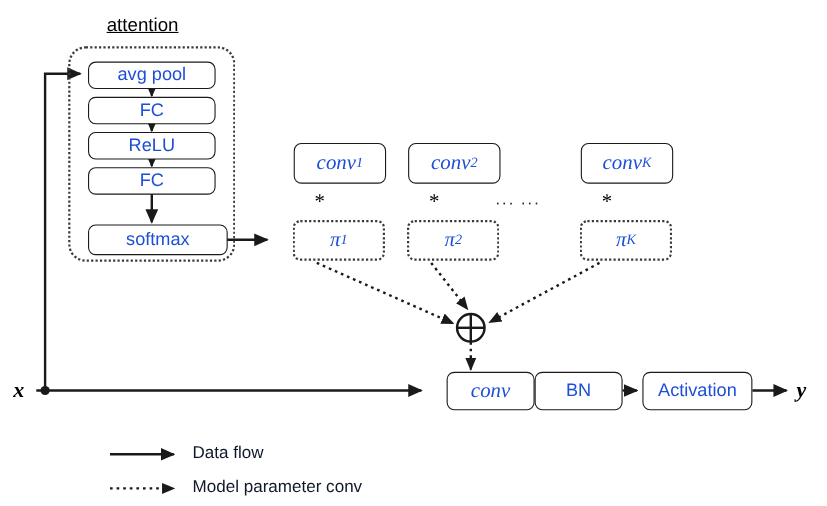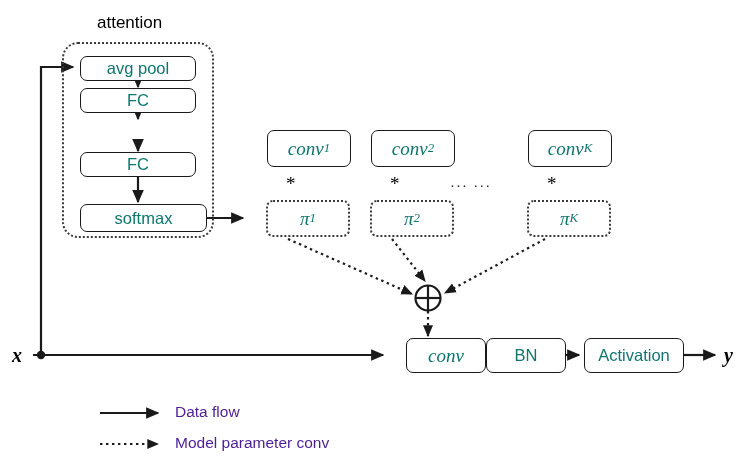--- a/index.html
+++ b/index.html
@@ -28,21 +28,21 @@
   
   .node {
     position: absolute;
     box-sizing: border-box;
     display: flex;
     align-items: center;
     justify-content: center;
     background: #ffffff;
     border: 1.6px solid #1a1a1a;
     border-radius: 7px;
-    color: #0f766e;
+    color: #1d4ed8;
     line-height: 1;
     white-space: nowrap;
     z-index: 3;
   }
   .node.dotted {
     border-style: dotted;
     border-width: 2px;
     border-color: #3a3a3a;
   }
   .node.sans {
@@ -93,21 +93,21 @@
   }
   .ellipsis-dots {
     font-family: "Liberation Sans", sans-serif;
     font-size: 15px;
     letter-spacing: 1px;
     color: #222222;
   }
   .legend-text {
     font-family: "Liberation Sans", sans-serif;
     font-size: 15.5px;
-    color: #4c1d95;
+    color: #0f172a;
   }
 
   
   .sub {
     font-size: 0.68em;
     vertical-align: -0.32em;
     font-style: italic;
   }
   .mathvar {
     font-family: "Liberation Serif", serif;
@@ -161,24 +161,25 @@
       <line x1="468" y1="355" x2="481" y2="355" marker-end="url(#arrow-solid)"></line>
       <line x1="566" y1="355" x2="579" y2="355" marker-end="url(#arrow-solid)"></line>
       <line x1="684" y1="355" x2="715" y2="355" marker-end="url(#arrow-solid)"></line>
     </g>
 
     <line x1="100" y1="413" x2="158" y2="413" stroke="#1a1a1a" stroke-width="2.2" fill="none" marker-end="url(#arrow-solid)"></line>
     <line x1="100" y1="444" x2="158" y2="444" stroke="#1a1a1a" stroke-width="2.2" fill="none" stroke-dasharray="2.4 3.6" marker-end="url(#arrow-dot)"></line>
   </svg>
 
   <div class="group-box" style="left:62px; top:42px; width:152px; height:196px;"></div>
-  <div class="group-label" style="left:97px; top:13px;">attention</div>
+  <div class="group-label" style="left:97px; top:13px;text-decoration:underline;">attention</div>
 
   <div class="node sans" style="left:80px; top:56px; width:116px; height:25px;">avg pool</div>
   <div class="node sans" style="left:80px; top:88px; width:116px; height:25px;">FC</div>
+  <div class="node sans" style="left:80px; top:120px; width:116px; height:25px;">ReLU</div>
   <div class="node sans" style="left:80px; top:152px; width:116px; height:25px;">FC</div>
   <div class="node sans" style="left:80px; top:204px; width:127px; height:28px;">softmax</div>
 
   <div class="node serif-it" style="left:249px; top:130px; width:84px; height:37px;">
     <span class="mathvar">conv</span>
       <span class="sub">1</span>
   </div>
   <div class="node serif-it" style="left:353px; top:130px; width:84px; height:37px;">
     <span class="mathvar">conv</span>
       <span class="sub">2</span>

